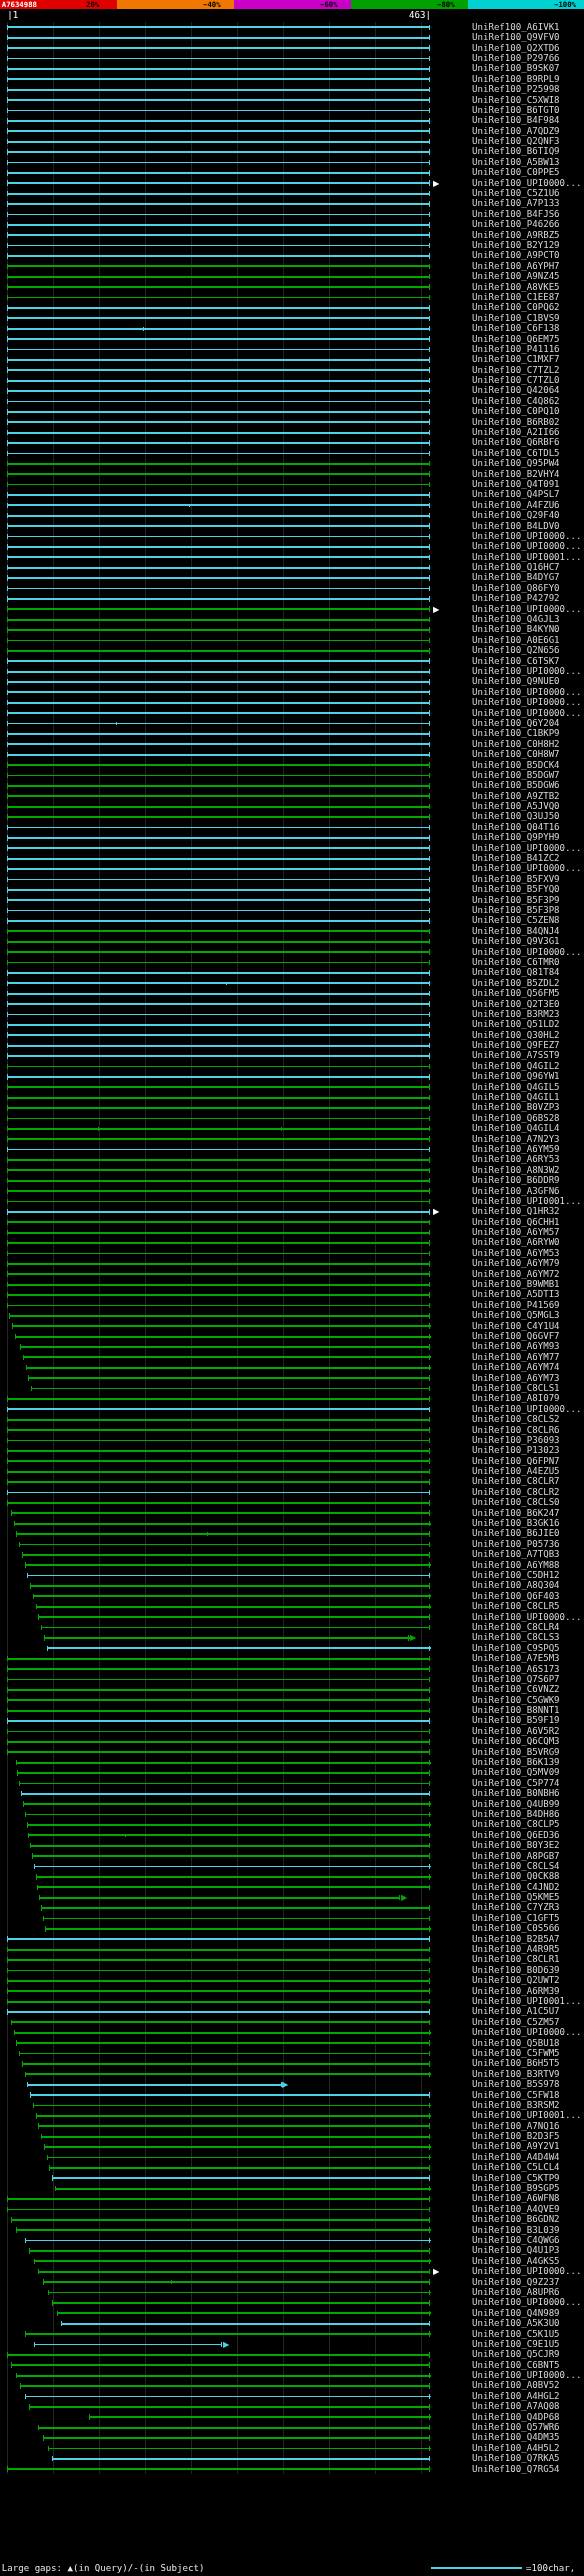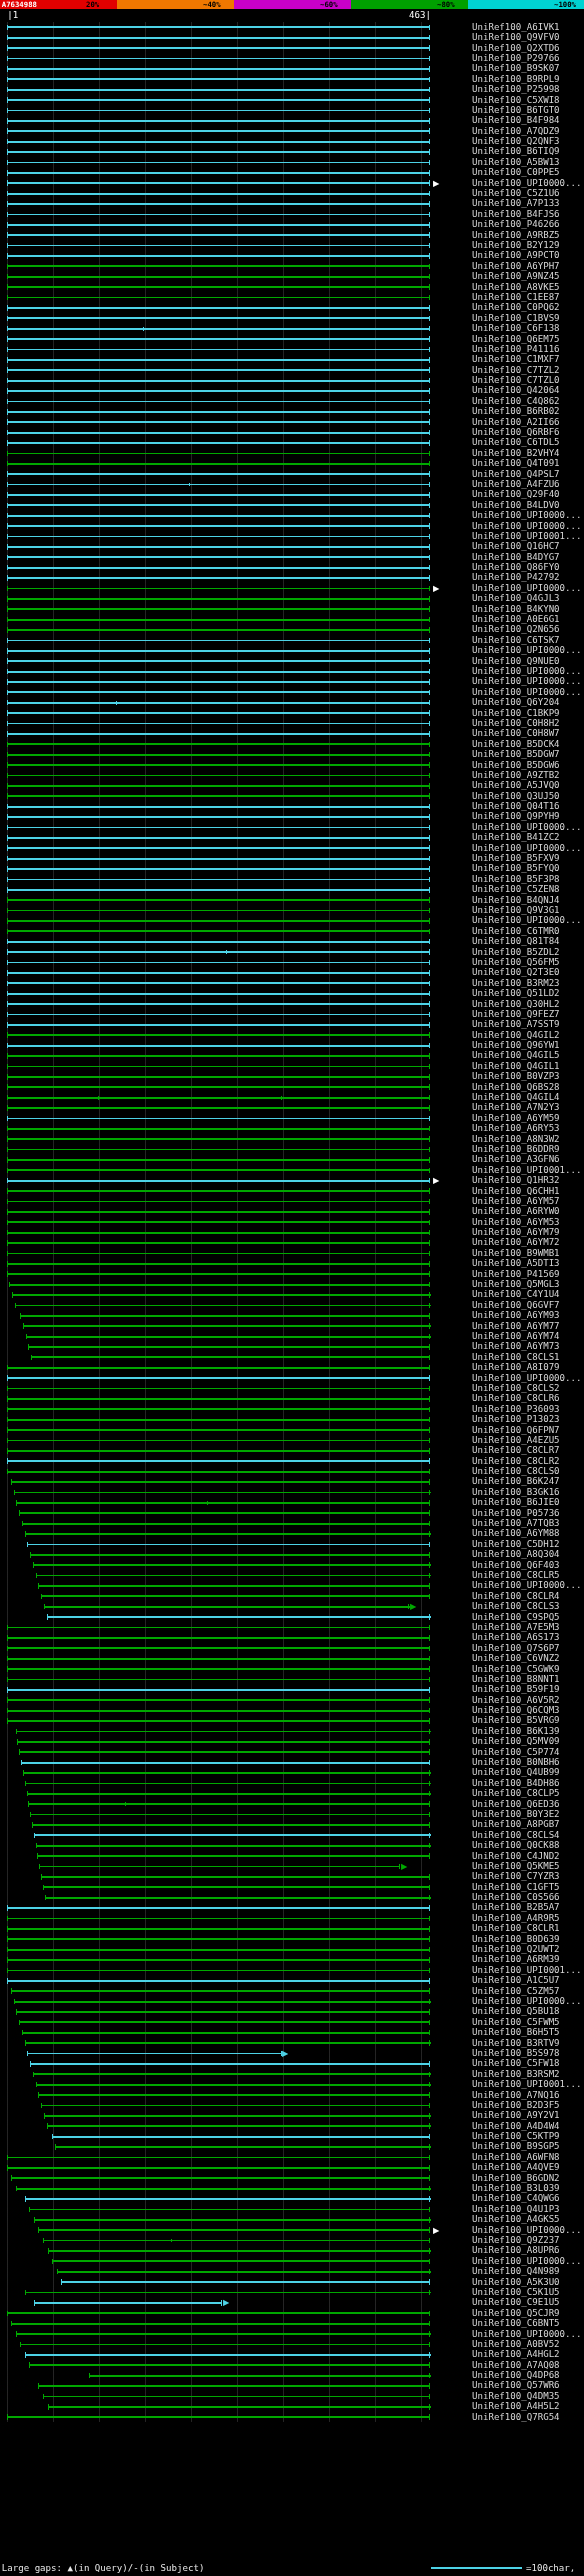--- a/index.html
+++ b/index.html
@@ -265,39 +265,51 @@
     <div class="row">
       <div class="bar" style="left: 7.3px; width: 423px; background: rgb(77, 210, 230);"></div>
       <div class="tick" style="left: 7.3px; background: rgb(77, 210, 230);"></div>
       <div class="tick" style="left: 429px; background: rgb(77, 210, 230);"></div>
       <span class="lbl">UniRef100_C4Q862</span>
     </div>
     <div class="row">
       <div class="bar" style="left: 7.3px; width: 423px; background: rgb(77, 210, 230);"></div>
       <div class="tick" style="left: 7.3px; background: rgb(77, 210, 230);"></div>
       <div class="tick" style="left: 429px; background: rgb(77, 210, 230);"></div>
+      <span class="lbl">UniRef100_C0PQ10</span>
+    </div>
+    <div class="row">
+      <div class="bar" style="left: 7.3px; width: 423px; background: rgb(77, 210, 230);"></div>
+      <div class="tick" style="left: 7.3px; background: rgb(77, 210, 230);"></div>
+      <div class="tick" style="left: 429px; background: rgb(77, 210, 230);"></div>
       <span class="lbl">UniRef100_B6RB02</span>
     </div>
     <div class="row">
       <div class="bar" style="left: 7.3px; width: 423px; background: rgb(77, 210, 230);"></div>
       <div class="tick" style="left: 7.3px; background: rgb(77, 210, 230);"></div>
       <div class="tick" style="left: 429px; background: rgb(77, 210, 230);"></div>
       <span class="lbl">UniRef100_A2II66</span>
     </div>
     <div class="row">
       <div class="bar" style="left: 7.3px; width: 423px; background: rgb(77, 210, 230);"></div>
       <div class="tick" style="left: 7.3px; background: rgb(77, 210, 230);"></div>
       <div class="tick" style="left: 429px; background: rgb(77, 210, 230);"></div>
       <span class="lbl">UniRef100_Q6RBF6</span>
     </div>
     <div class="row">
       <div class="bar" style="left: 7.3px; width: 423px; background: rgb(77, 210, 230);"></div>
       <div class="tick" style="left: 7.3px; background: rgb(77, 210, 230);"></div>
       <div class="tick" style="left: 429px; background: rgb(77, 210, 230);"></div>
       <span class="lbl">UniRef100_C6TDL5</span>
+    </div>
+    <div class="row">
+      <div class="bar" style="left: 7.3px; width: 423px; background: rgb(0, 168, 0);"></div>
+      <div class="tick" style="left: 7.3px; background: rgb(0, 168, 0);"></div>
+      <div class="tick" style="left: 429px; background: rgb(0, 168, 0);"></div>
+      <span class="lbl">UniRef100_Q95PW4</span>
     </div>
     <div class="row">
       <div class="bar" style="left: 7.3px; width: 423px; background: rgb(0, 168, 0);"></div>
       <div class="tick" style="left: 7.3px; background: rgb(0, 168, 0);"></div>
       <div class="tick" style="left: 429px; background: rgb(0, 168, 0);"></div>
       <span class="lbl">UniRef100_B2VHY4</span>
     </div>
     <div class="row">
       <div class="bar" style="left: 7.3px; width: 423px; background: rgb(0, 168, 0);"></div>
       <div class="tick" style="left: 7.3px; background: rgb(0, 168, 0);"></div>
@@ -533,20 +545,26 @@
       <div class="bar" style="left: 7.3px; width: 423px; background: rgb(77, 210, 230);"></div>
       <div class="tick" style="left: 7.3px; background: rgb(77, 210, 230);"></div>
       <div class="tick" style="left: 429px; background: rgb(77, 210, 230);"></div>
       <span class="lbl">UniRef100_B5FXV9</span>
     </div>
     <div class="row">
       <div class="bar" style="left: 7.3px; width: 423px; background: rgb(77, 210, 230);"></div>
       <div class="tick" style="left: 7.3px; background: rgb(77, 210, 230);"></div>
       <div class="tick" style="left: 429px; background: rgb(77, 210, 230);"></div>
       <span class="lbl">UniRef100_B5FYQ0</span>
+    </div>
+    <div class="row">
+      <div class="bar" style="left: 7.3px; width: 423px; background: rgb(77, 210, 230);"></div>
+      <div class="tick" style="left: 7.3px; background: rgb(77, 210, 230);"></div>
+      <div class="tick" style="left: 429px; background: rgb(77, 210, 230);"></div>
+      <span class="lbl">UniRef100_B5F3P9</span>
     </div>
     <div class="row">
       <div class="bar" style="left: 7.3px; width: 423px; background: rgb(77, 210, 230);"></div>
       <div class="tick" style="left: 7.3px; background: rgb(77, 210, 230);"></div>
       <div class="tick" style="left: 429px; background: rgb(77, 210, 230);"></div>
       <span class="lbl">UniRef100_B5F3P8</span>
     </div>
     <div class="row">
       <div class="bar" style="left: 7.3px; width: 423px; background: rgb(77, 210, 230);"></div>
       <div class="tick" style="left: 7.3px; background: rgb(77, 210, 230);"></div>
@@ -1270,20 +1288,26 @@
       <div class="tick" style="left: 429px; background: rgb(0, 168, 0);"></div>
       <span class="lbl">UniRef100_A9Y2V1</span>
     </div>
     <div class="row">
       <div class="bar" style="left: 47px; width: 384px; background: rgb(0, 168, 0);"></div>
       <div class="tick" style="left: 47px; background: rgb(0, 168, 0);"></div>
       <div class="tick" style="left: 429px; background: rgb(0, 168, 0);"></div>
       <span class="lbl">UniRef100_A4D4W4</span>
     </div>
     <div class="row">
+      <div class="bar" style="left: 49px; width: 381px; background: rgb(0, 168, 0);"></div>
+      <div class="tick" style="left: 49px; background: rgb(0, 168, 0);"></div>
+      <div class="tick" style="left: 429px; background: rgb(0, 168, 0);"></div>
+      <span class="lbl">UniRef100_C5LCL4</span>
+    </div>
+    <div class="row">
       <div class="bar" style="left: 52px; width: 378px; background: rgb(77, 210, 230);"></div>
       <div class="tick" style="left: 52px; background: rgb(77, 210, 230);"></div>
       <div class="tick" style="left: 429px; background: rgb(77, 210, 230);"></div>
       <span class="lbl">UniRef100_C5KTP9</span>
     </div>
     <div class="row">
       <div class="bar" style="left: 55px; width: 376px; background: rgb(0, 168, 0);"></div>
       <div class="tick" style="left: 55px; background: rgb(0, 168, 0);"></div>
       <div class="tick" style="left: 429px; background: rgb(0, 168, 0);"></div>
       <span class="lbl">UniRef100_B9SGP5</span>
@@ -1433,20 +1457,26 @@
       <div class="bar" style="left: 43px; width: 387px; background: rgb(0, 168, 0);"></div>
       <div class="tick" style="left: 43px; background: rgb(0, 168, 0);"></div>
       <div class="tick" style="left: 429px; background: rgb(0, 168, 0);"></div>
       <span class="lbl">UniRef100_Q4DM35</span>
     </div>
     <div class="row">
       <div class="bar" style="left: 48px; width: 383px; background: rgb(0, 168, 0);"></div>
       <div class="tick" style="left: 48px; background: rgb(0, 168, 0);"></div>
       <div class="tick" style="left: 429px; background: rgb(0, 168, 0);"></div>
       <span class="lbl">UniRef100_A4H5L2</span>
+    </div>
+    <div class="row">
+      <div class="bar" style="left: 52px; width: 378px; background: rgb(77, 210, 230);"></div>
+      <div class="tick" style="left: 52px; background: rgb(77, 210, 230);"></div>
+      <div class="tick" style="left: 429px; background: rgb(77, 210, 230);"></div>
+      <span class="lbl">UniRef100_Q7RKA5</span>
     </div>
     <div class="row">
       <div class="bar" style="left: 7.3px; width: 423px; background: rgb(0, 168, 0);"></div>
       <div class="tick" style="left: 7.3px; background: rgb(0, 168, 0);"></div>
       <div class="tick" style="left: 429px; background: rgb(0, 168, 0);"></div>
       <span class="lbl">UniRef100_Q7RG54</span>
     </div>
   </div>
 
 <div class="footer">

